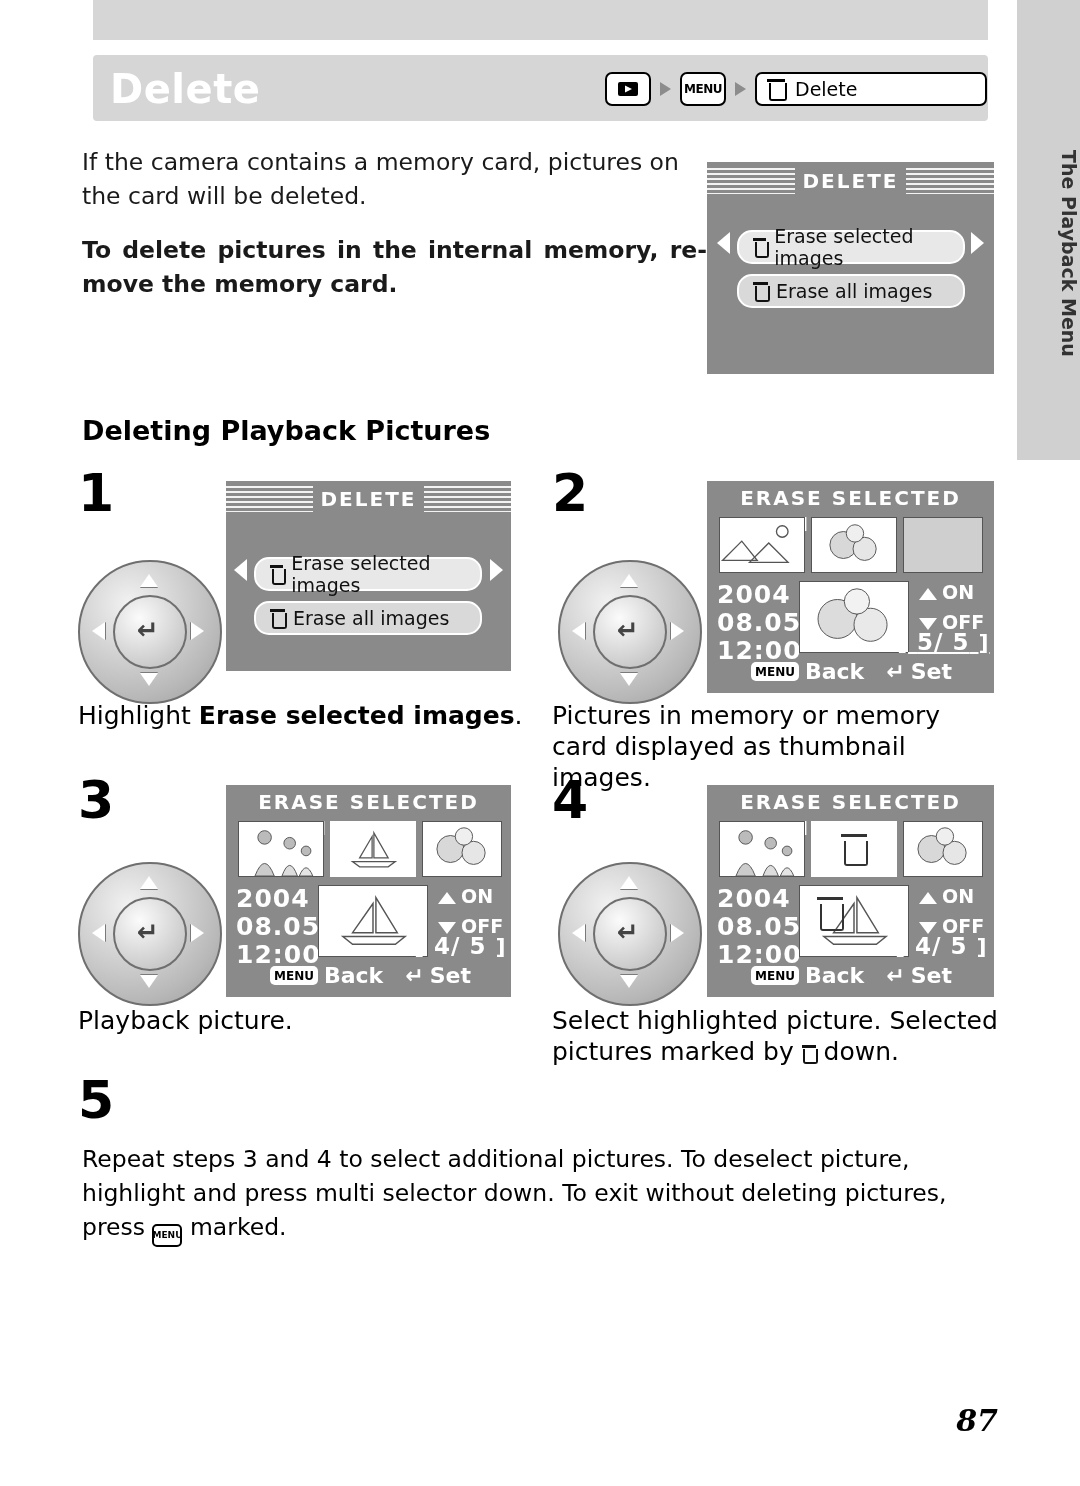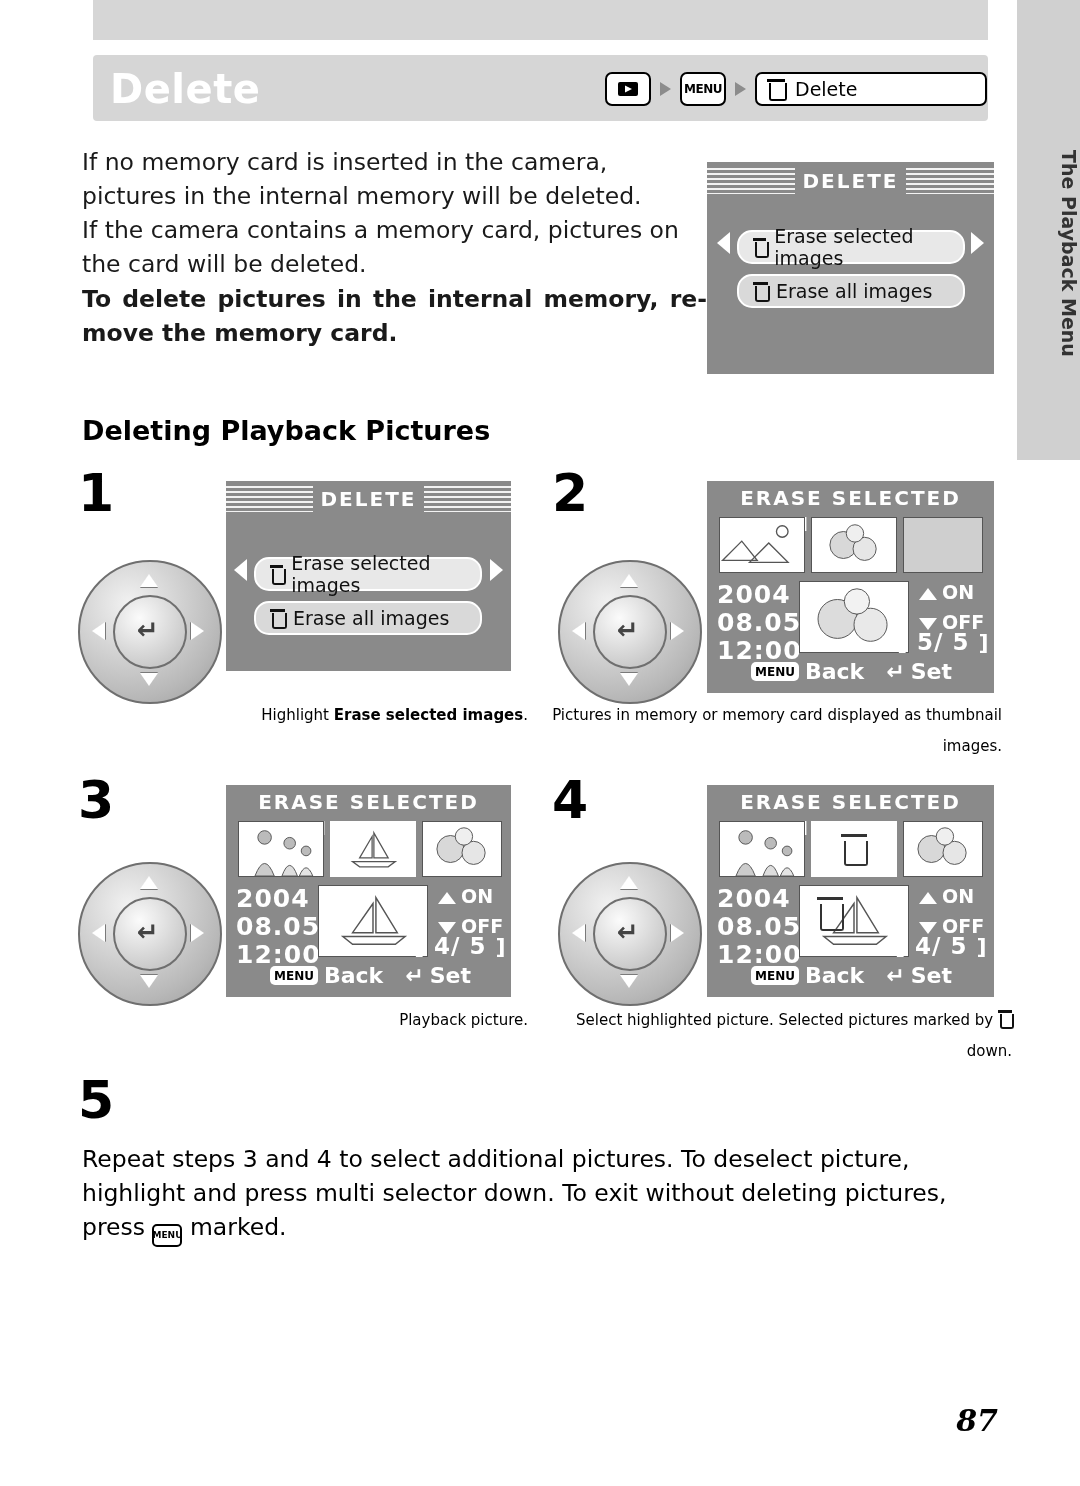--- a/index.html
+++ b/index.html
@@ -117,21 +117,21 @@
     position:absolute; left:52px; top:52px; width:36px; height:36px;
     font-size:26px; line-height:36px; text-align:center; color:#444; font-weight:bold;
   }
   .dpad .ar { position:absolute; width:0; height:0; }
   .dpad .ar-up { left:62px; top:14px; border-left:9px solid transparent; border-right:9px solid transparent; border-bottom:13px solid #ffffff; filter:drop-shadow(0 1px 0 #7a7a7a); }
   .dpad .ar-dn { left:62px; top:113px; border-left:9px solid transparent; border-right:9px solid transparent; border-top:13px solid #ffffff; filter:drop-shadow(0 -1px 0 #7a7a7a); }
   .dpad .ar-lf { left:14px; top:62px; border-top:9px solid transparent; border-bottom:9px solid transparent; border-right:13px solid #ffffff; filter:drop-shadow(1px 0 0 #7a7a7a); }
   .dpad .ar-rt { left:113px; top:62px; border-top:9px solid transparent; border-bottom:9px solid transparent; border-left:13px solid #ffffff; filter:drop-shadow(-1px 0 0 #7a7a7a); }
 
   .step-num { position:absolute; font-size:52px; font-weight:bold; }
-  .caption { position:absolute; font-size:15px; line-height:31px; text-align:right; }
+  .caption { position:absolute; font-size:25px; line-height:31px; text-align:left; }
 
   
   .thumb { position:absolute; background:#ffffff; border:1px solid #555; box-sizing:border-box; overflow:hidden; }
   .thumb.empty { background:#cfcfcf; }
   .big-preview { position:absolute; background:#ffffff; border:1px solid #555; box-sizing:border-box; overflow:hidden; }
 
   .date-block { position:absolute; color:#ffffff; font-weight:bold; line-height:1.12; letter-spacing:1px; }
   .onoff { position:absolute; color:#ffffff; font-weight:bold; }
   .bottombar { position:absolute; color:#ffffff; font-weight:bold; display:flex; align-items:center; gap:6px; }
   .menupill {
@@ -167,23 +167,22 @@
         <span class="body"></span>
     </span>
     <span>Delete</span>
   </div>
 </div>
 
 <div class="side-tab"></div>
 <div class="side-tab-label">The Playback Menu</div>
 
 <div class="intro">
-  <div>If no memory card is inserted in the camera, pictures in the internal memory will be deleted.</div>
   <div>If the camera contains a memory card, pictures on the card will be deleted.</div>
-  <div class="bold" style="margin-top:1px;">To delete pictures in the internal memory, re-move the memory card.</div>
+  <div class="bold" style="margin-top:20px;">To delete pictures in the internal memory, re-move the memory card.</div>
 </div>
 
 <div class="section-title">Deleting Playback Pictures</div>
 
 <div class="lcd" style="left:707px; top:162px; width:287px; height:212px;">
   <div class="lcd-title" style="height:26px; top:6px; font-size:20px;">
     <div class="lcd-title-bars"></div>
     <span class="lcd-title-text" style="line-height:26px;">DELETE</span>
   </div>
   <div class="tri-left" style="left:10px; top:70px;"></div>
@@ -289,21 +288,21 @@
     </svg>
   </div>
 
   <div class="onoff" style="left:212px; top:100px; font-size:19px;">
     <span style="display:inline-block;width:0;height:0;border-left:9px solid transparent;border-right:9px solid transparent;border-bottom:12px solid #fff;vertical-align:middle;margin-right:5px;"></span><span>ON</span>
   </div>
   <div class="onoff" style="left:212px; top:130px; font-size:19px;">
     <span style="display:inline-block;width:0;height:0;border-left:9px solid transparent;border-right:9px solid transparent;border-top:12px solid #fff;vertical-align:middle;margin-right:5px;"></span><span>OFF</span>
   </div>
 
-  <div class="counter" style="left:190px; top:148px; font-size:23px;">
+  <div class="counter" style="left:190px; top:148px; font-size:23px;text-decoration:underline;">
     <span style="font-size:22px;">[</span> <span>5/ 5</span> <span style="font-size:22px;">]</span>
   </div>
 
   <div class="bottombar" style="left:44px; top:178px; font-size:22px;">
     <span class="menupill" style="font-size:12px;height:19px;">MENU</span>
     <span>Back</span>
     <span style="margin-left:16px;">↵</span>
     <span>Set</span>
   </div>
 </div>

